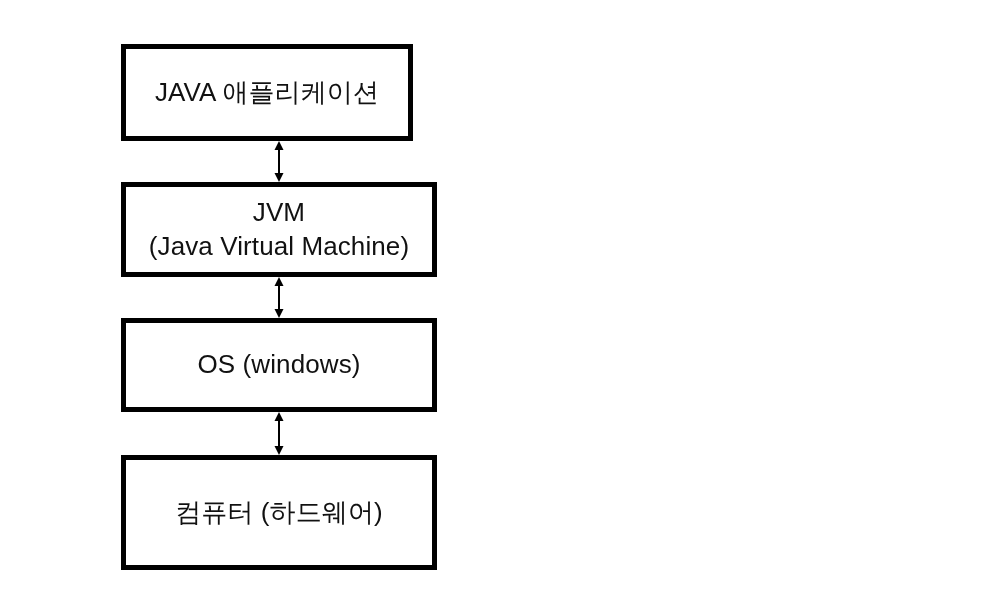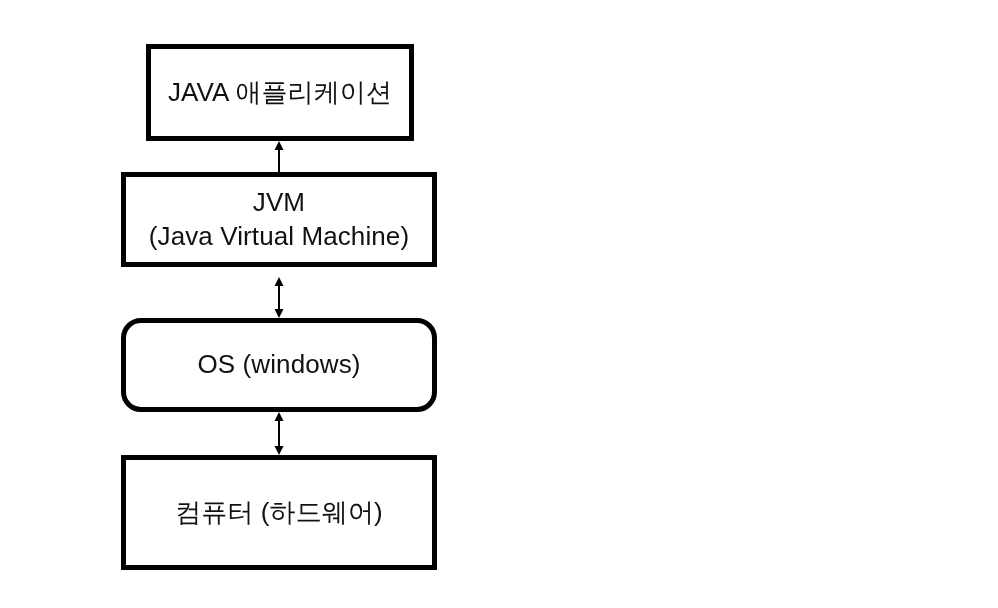--- a/index.html
+++ b/index.html
@@ -48,23 +48,23 @@
     color: #111111;
     font-size: 26px;
     font-weight: 400;
     line-height: 1.28;
     letter-spacing: 0.1px;
     white-space: pre-line;
     padding: 0 8px;
   }
 
   
-  #box-java-app      { left: 121px; top: 44px;  width: 268px; height: 97px; margin-left: 25px; }
-  #box-jvm           { left: 121px; top: 172px; width: 316px; height: 95px; }
-  #box-os-left       { left: 121px; top: 318px; width: 316px; height: 94px; border-radius: 20px; }
+  #box-java-app      { left: 121px; top: 44px;  width: 292px; height: 97px; }
+  #box-jvm           { left: 121px; top: 182px; width: 316px; height: 95px; }
+  #box-os-left       { left: 121px; top: 318px; width: 316px; height: 94px; }
   #box-hardware-left { left: 121px; top: 455px; width: 316px; height: 115px; }
 
   .connector {
     position: absolute;
     width: 16px;
   }
   .connector svg { display: block; }
 
   #arrow-java-app-jvm    { left: 271px; top: 141px; height: 41px; }
   #arrow-jvm-os          { left: 271px; top: 277px; height: 41px; }

